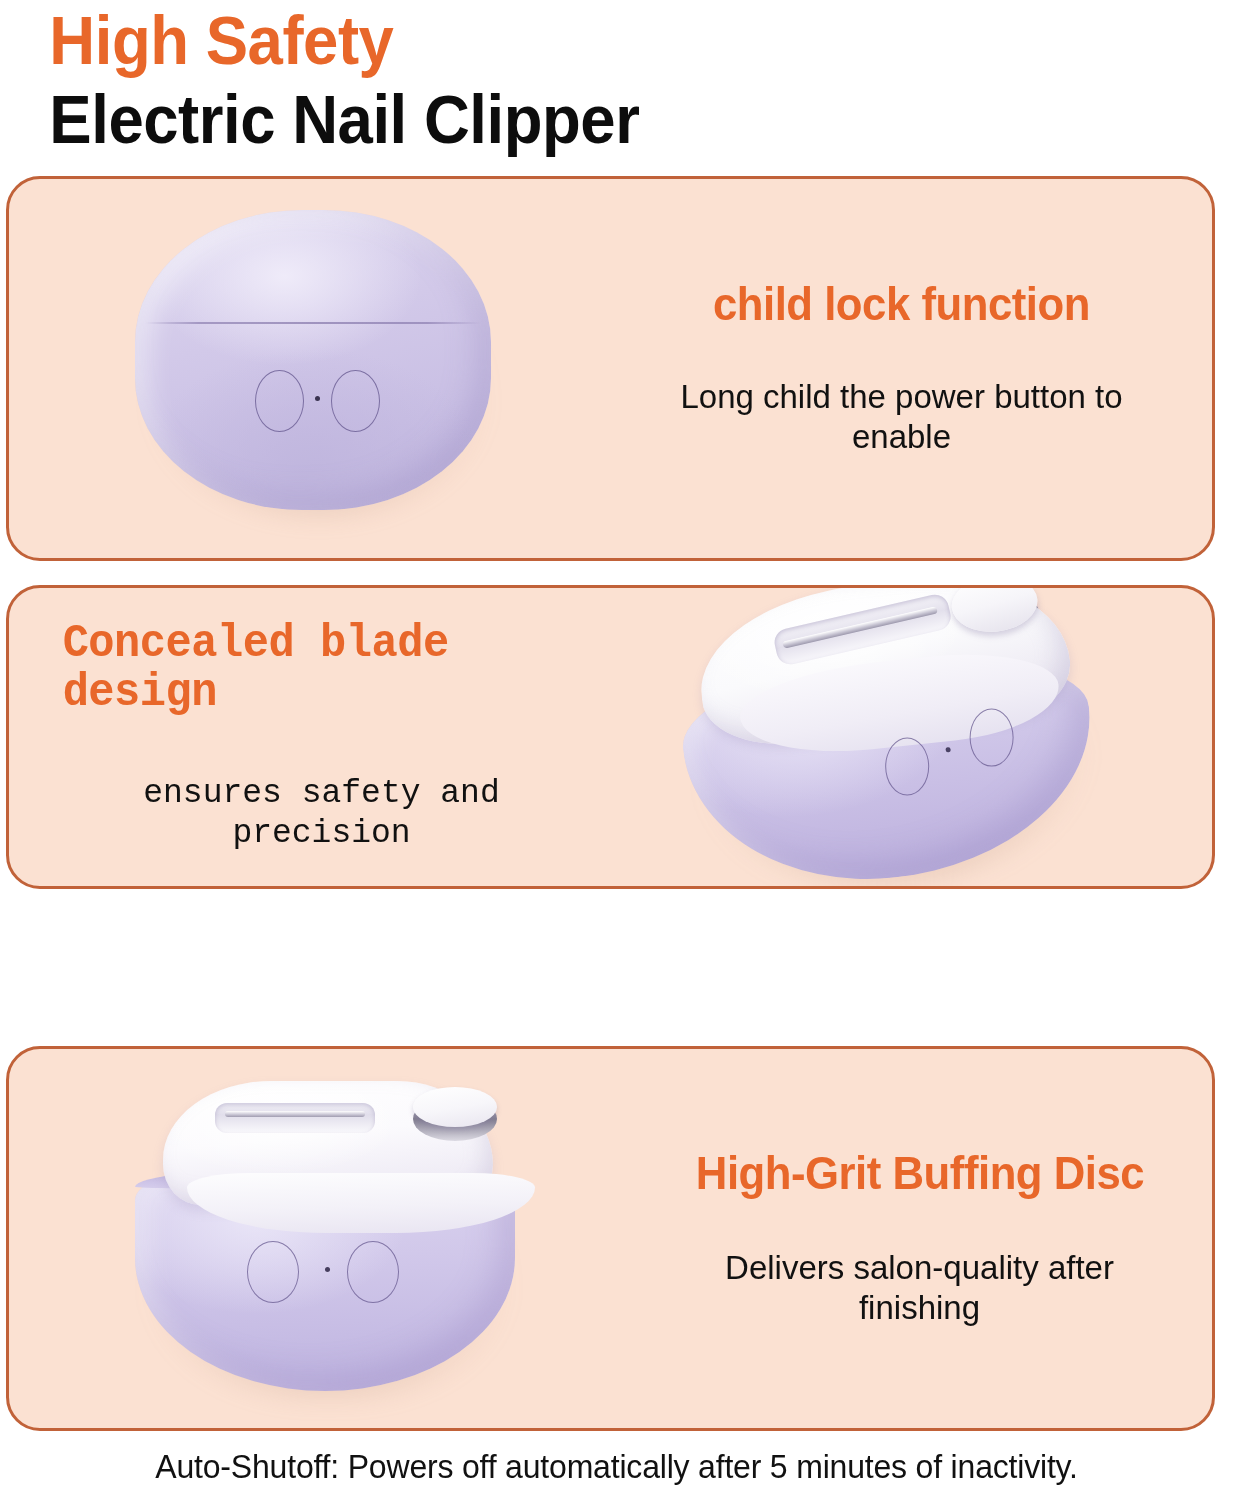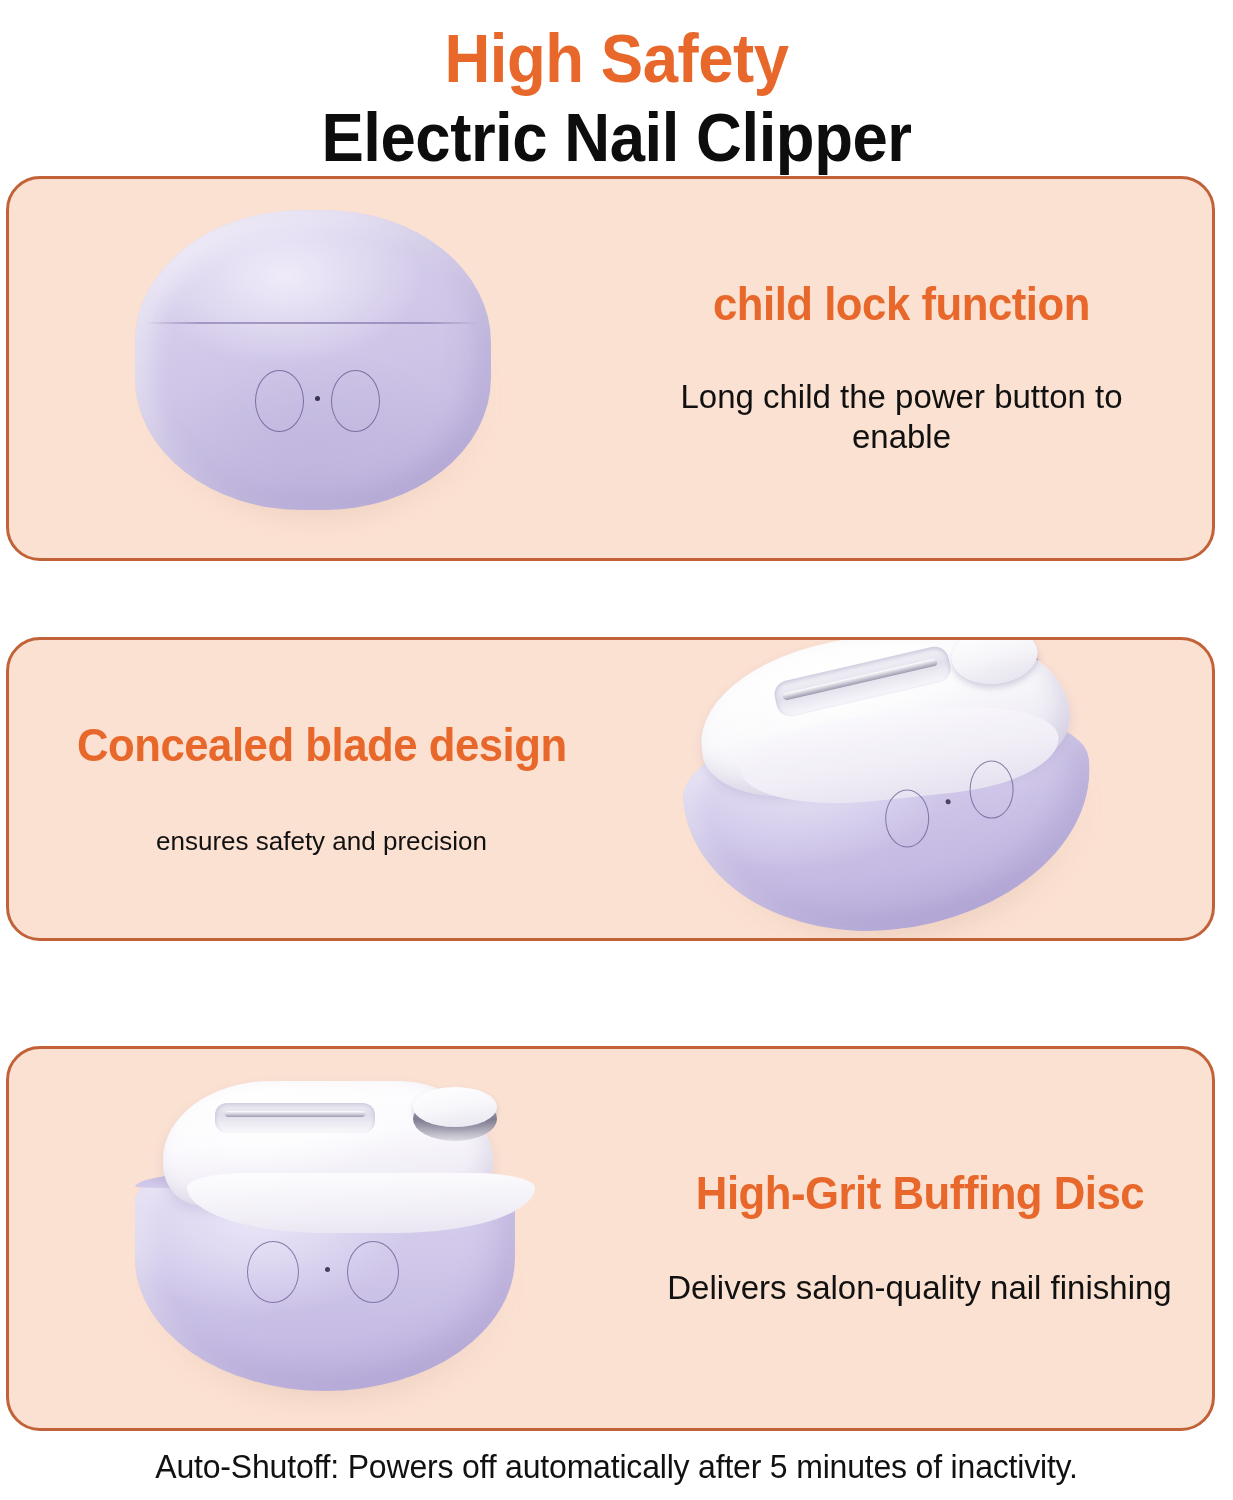--- a/index.html
+++ b/index.html
@@ -11,22 +11,21 @@
     width: 1233px;
     height: 1500px;
     font-family: "Liberation Sans", sans-serif;
     overflow: hidden;
     position: relative;
   }
 
   
   .title-block {
     width: 100%;
-    padding-top: 20px;
-    text-align: center;
+    padding-top: 2px;
   }
   .title-line1 {
     color: #E8672A;
     font-size: 69px;
     font-weight: bold;
     line-height: 78px;
     letter-spacing: -0.5px;
     transform: scaleX(0.92);
     white-space: nowrap;
   }
@@ -45,21 +44,21 @@
     position: absolute;
     left: 6px;
     width: 1209px;
     background: #FBE1D2;
     border: 3px solid #C16239;
     border-radius: 34px;
     box-sizing: border-box;
     overflow: hidden;
   }
   #panel-1 { top: 176px;  height: 385px; }
-  #panel-2 { top: 637px;  height: 304px; }
+  #panel-2 { top: 585px;  height: 304px; font-family: Liberation Mono, monospace; }
   #panel-3 { top: 1046px; height: 385px; }
 
   .panel-inner {
     display: flex;
     width: 100%;
     height: 100%;
     align-items: center;
   }
   .col-img {
     position: relative;
@@ -95,21 +94,21 @@
   }
 
   
   #panel-1 .headline { font-size: 46px; }
   #panel-1 .sub { font-size: 33px; margin-top: 48px; }
   #panel-1 .col-img { flex-basis: 620px; }
   #panel-1 .col-text { padding-right: 56px; }
 
   
   #panel-2 .headline { font-size: 46px; text-align: left; }
-  #panel-2 .sub { font-size: 26px; margin-top: 56px; }
+  #panel-2 .sub { font-size: 33px; margin-top: 56px; }
   #panel-2 .col-img { flex-basis: 560px; margin-right: 40px; }
   #panel-2 .col-text { padding-left: 40px; }
 
   
   #panel-3 .headline { font-size: 46px; }
   #panel-3 .sub { font-size: 33px; margin-top: 50px; }
   #panel-3 .col-img { flex-basis: 640px; }
   #panel-3 .col-text { padding-right: 40px; }
 
   
@@ -439,18 +438,18 @@
             <div class="disc"></div>
           </div>
           <div class="btn left"></div>
           <div class="led"></div>
           <div class="btn right"></div>
         </div>
       </div>
     </div>
     <div class="col-text">
       <div class="headline">High-Grit Buffing Disc</div>
-      <div class="sub">Delivers salon-quality nail finishing</div>
+      <div class="sub">Delivers salon-quality after finishing</div>
     </div>
   </div>
 </div>
 
 <div class="footer">Auto-Shutoff: Powers off automatically after 5 minutes of inactivity.</div>
 
 </body></html>

